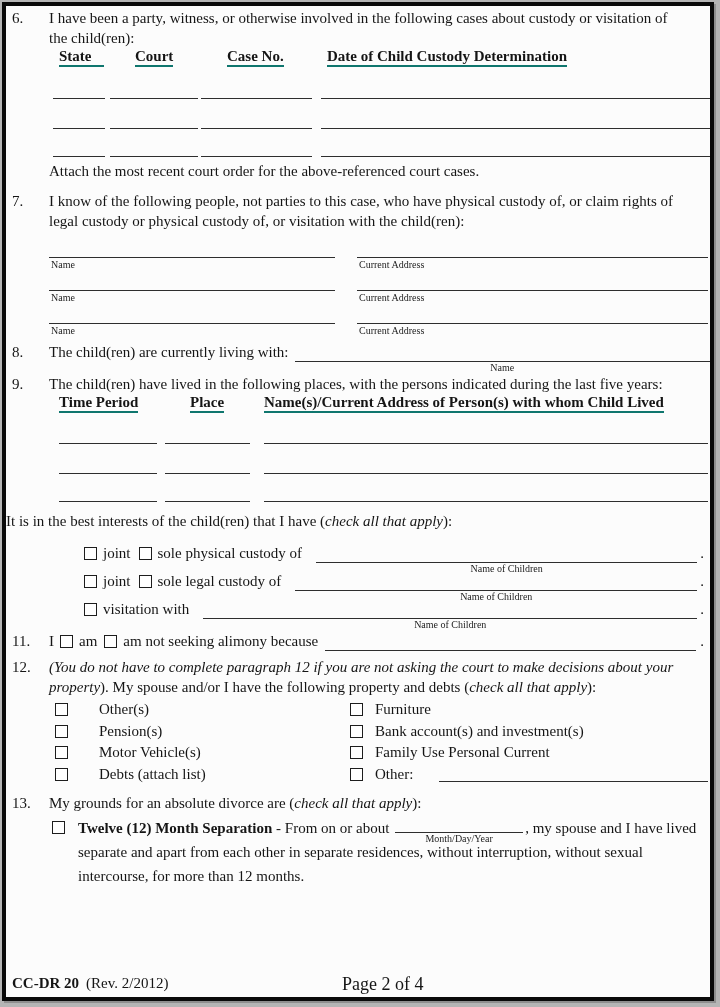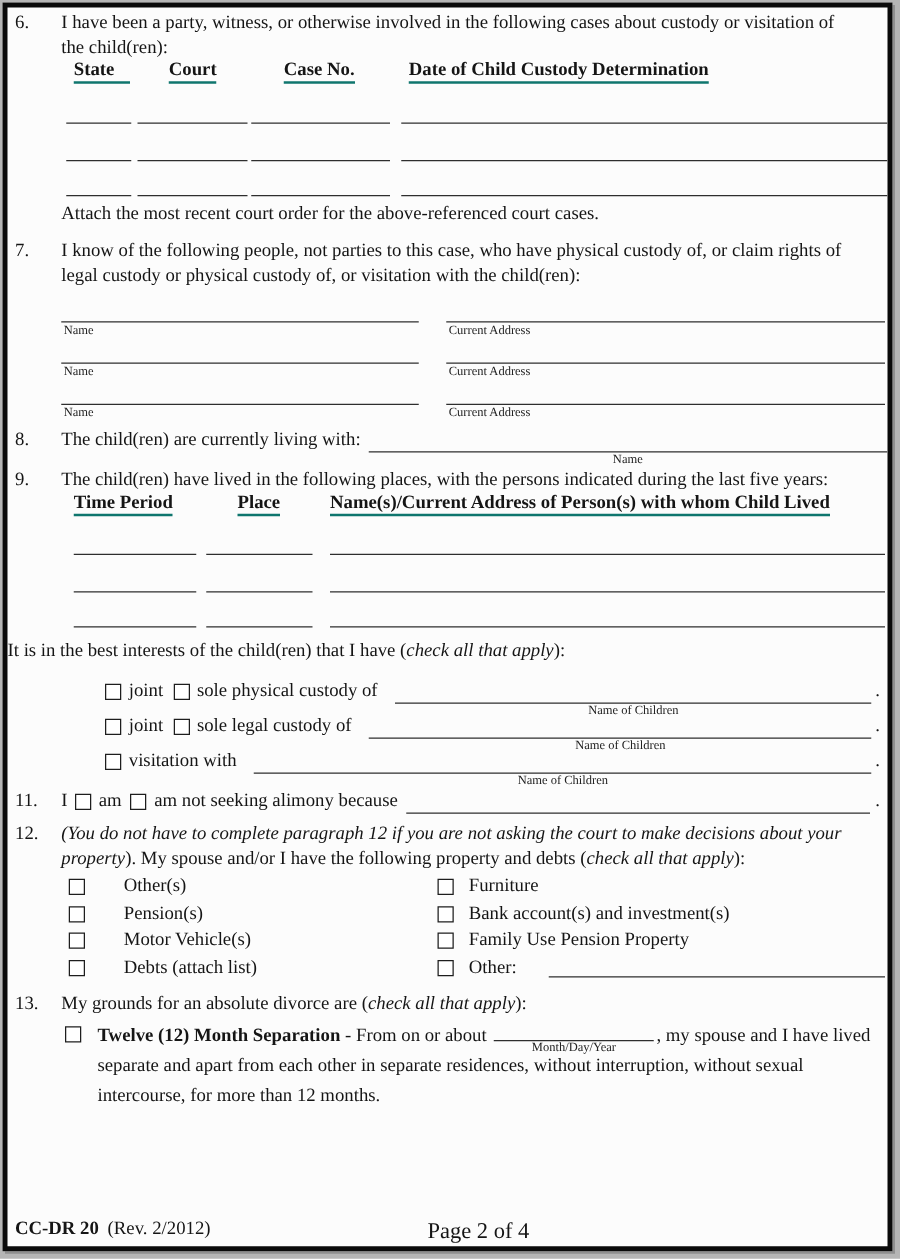--- a/index.html
+++ b/index.html
@@ -268,21 +268,21 @@
           <div class="p-row">
             <span class="cb p-cbL"></span>
             <span class="p-labL">Pension(s)</span>
             <span class="cb p-cbR"></span>
             <span class="p-labR">Bank account(s) and investment(s)</span>
           </div>
           <div class="p-row">
             <span class="cb p-cbL"></span>
             <span class="p-labL">Motor Vehicle(s)</span>
             <span class="cb p-cbR"></span>
-            <span class="p-labR">Family Use Pension Property</span>
+            <span class="p-labR">Family Use Personal Current</span>
           </div>
           <div class="p-row">
             <span class="cb p-cbL"></span>
             <span class="p-labL">Debts (attach list)</span>
             <span class="cb p-cbR"></span>
             <span class="p-labR">Other:</span>
             <span class="p-other-line"></span>
           </div>
         </div>
       </div>

